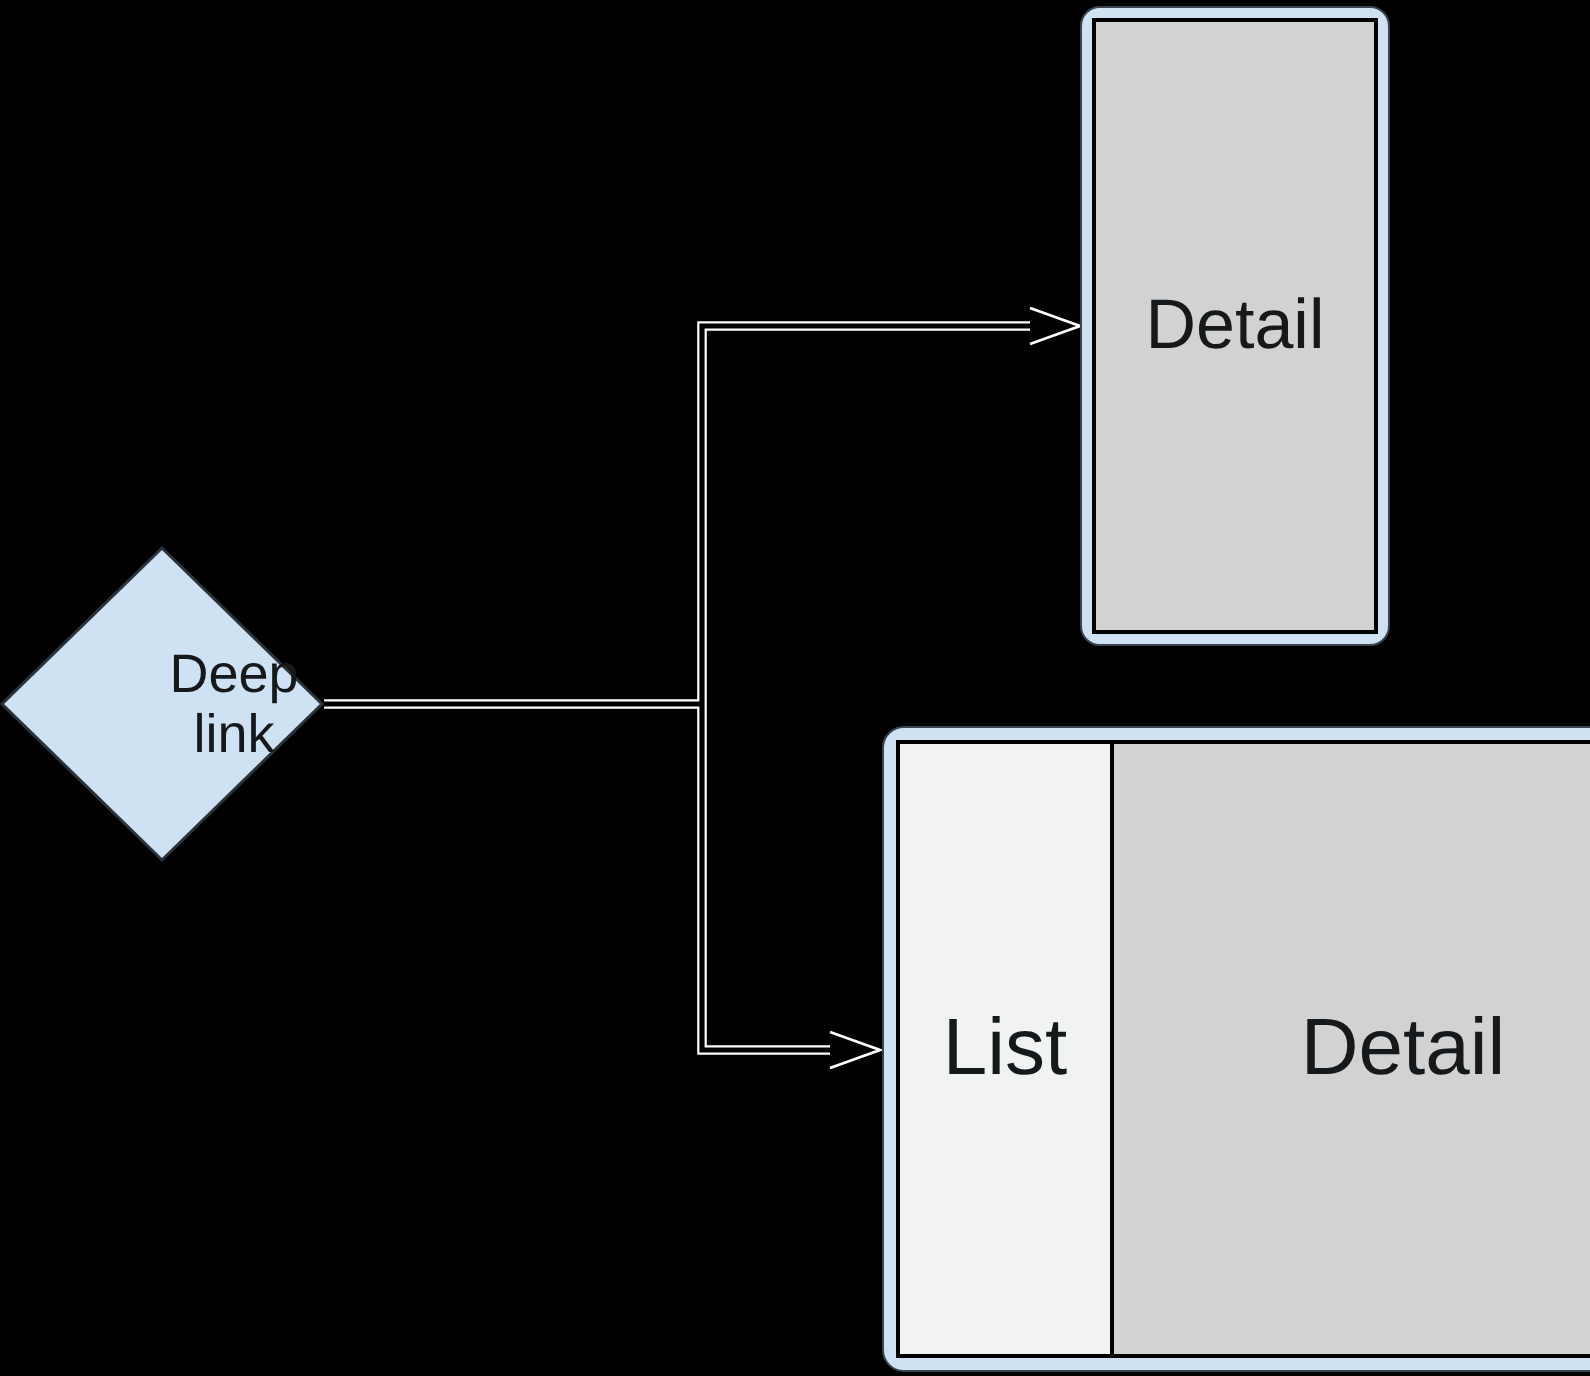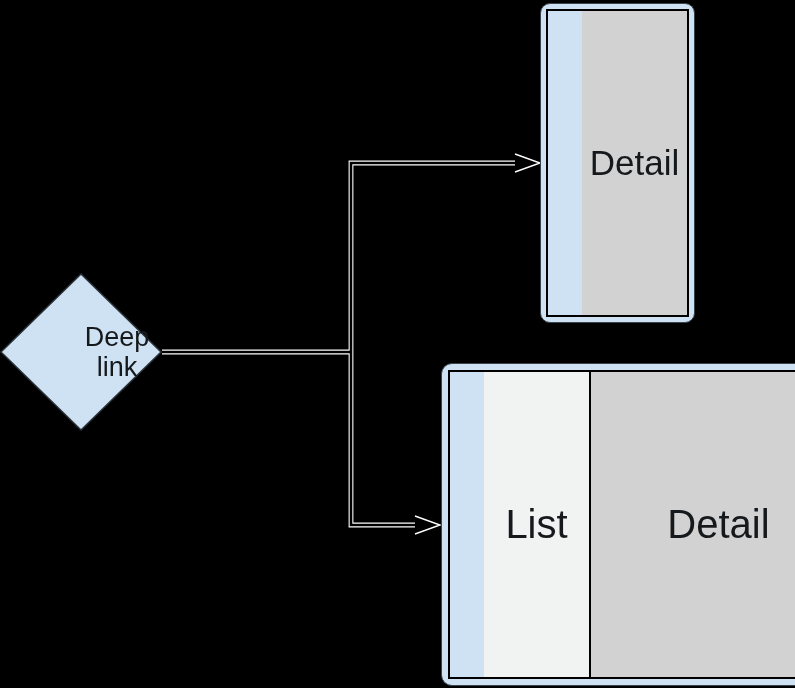--- a/index.html
+++ b/index.html
@@ -12,21 +12,21 @@
   
   .device{
     position:absolute;background:#cfe2f3;border:1px solid #3a444e;
     box-sizing:border-box;z-index:2;
   }
   .phone{left:540px;top:3px;width:155px;height:320px;border-radius:10px;padding:5px;}
   .tablet{left:441px;top:363px;width:414px;height:323px;border-radius:11px;padding:6px;}
 
   .screen{
     width:100%;height:100%;box-sizing:border-box;border:2px solid #000;
-    display:flex;align-items:stretch;padding-left:34px;
+    display:flex;align-items:stretch;
   }
   .pane{display:flex;align-items:center;justify-content:center;}
   .phone .pane{width:100%;background:#d2d2d2;}
   .pane-list{width:105px;background:#f1f2f2;}
   .pane-detail{flex:1;background:#d2d2d2;border-left:2px solid #000;}
 
   .label{color:#16191c;}
   .phone .label{font-size:35px;}
   .tablet .label{font-size:40px;}
 

